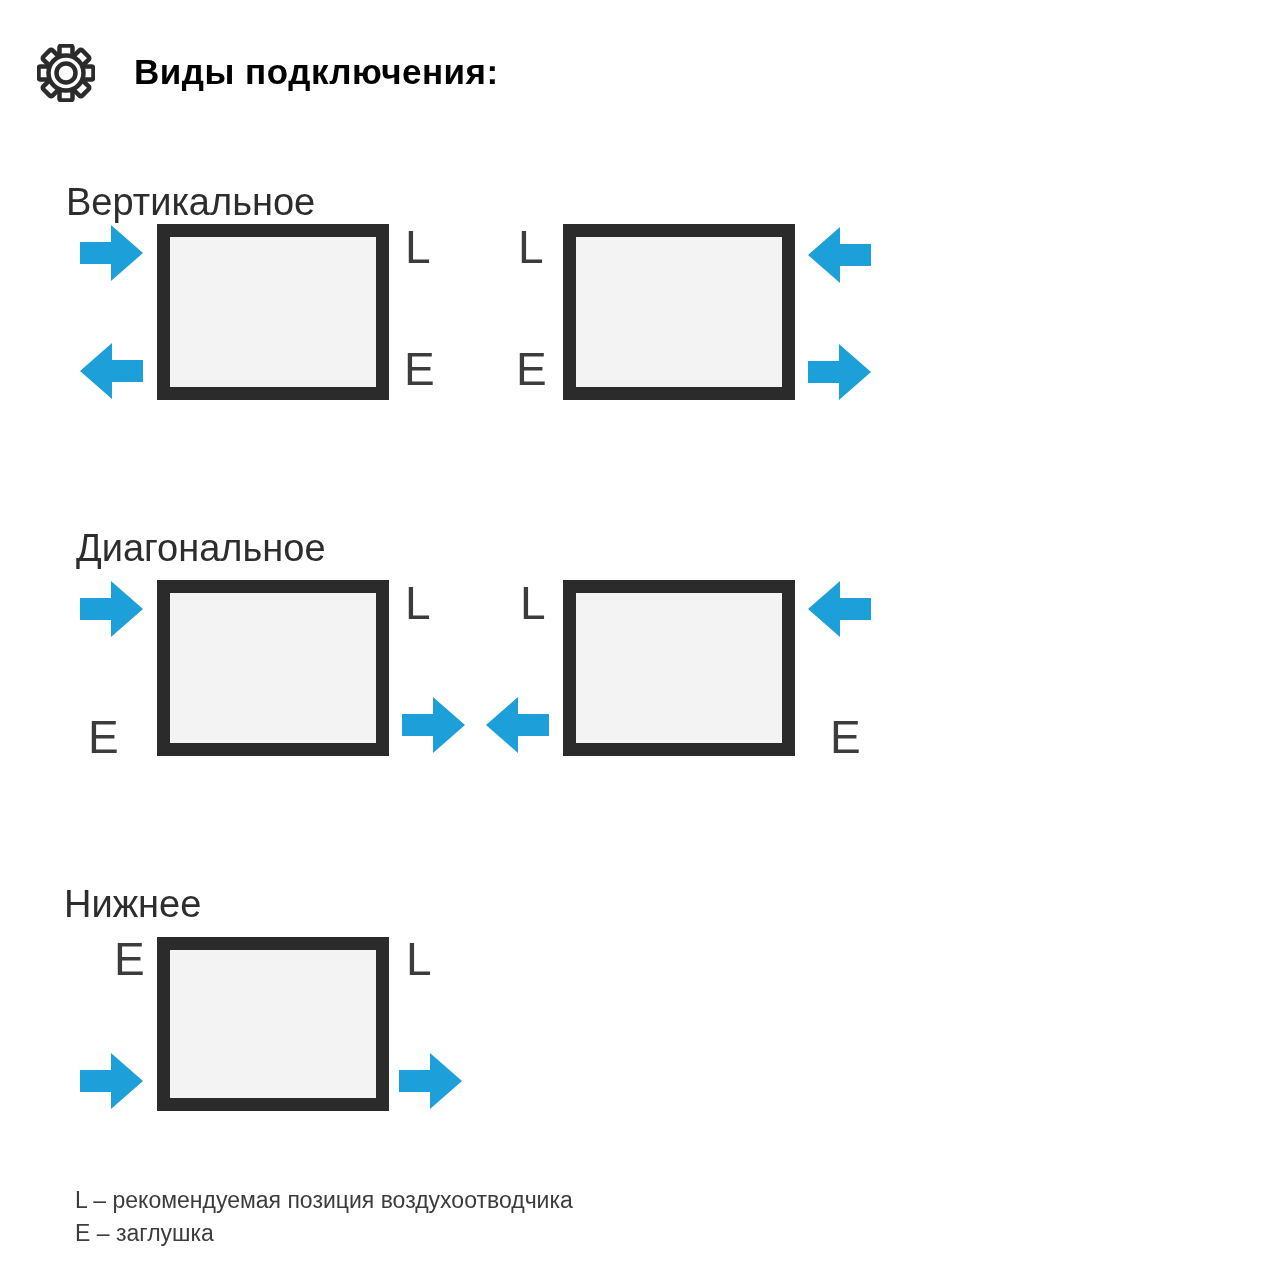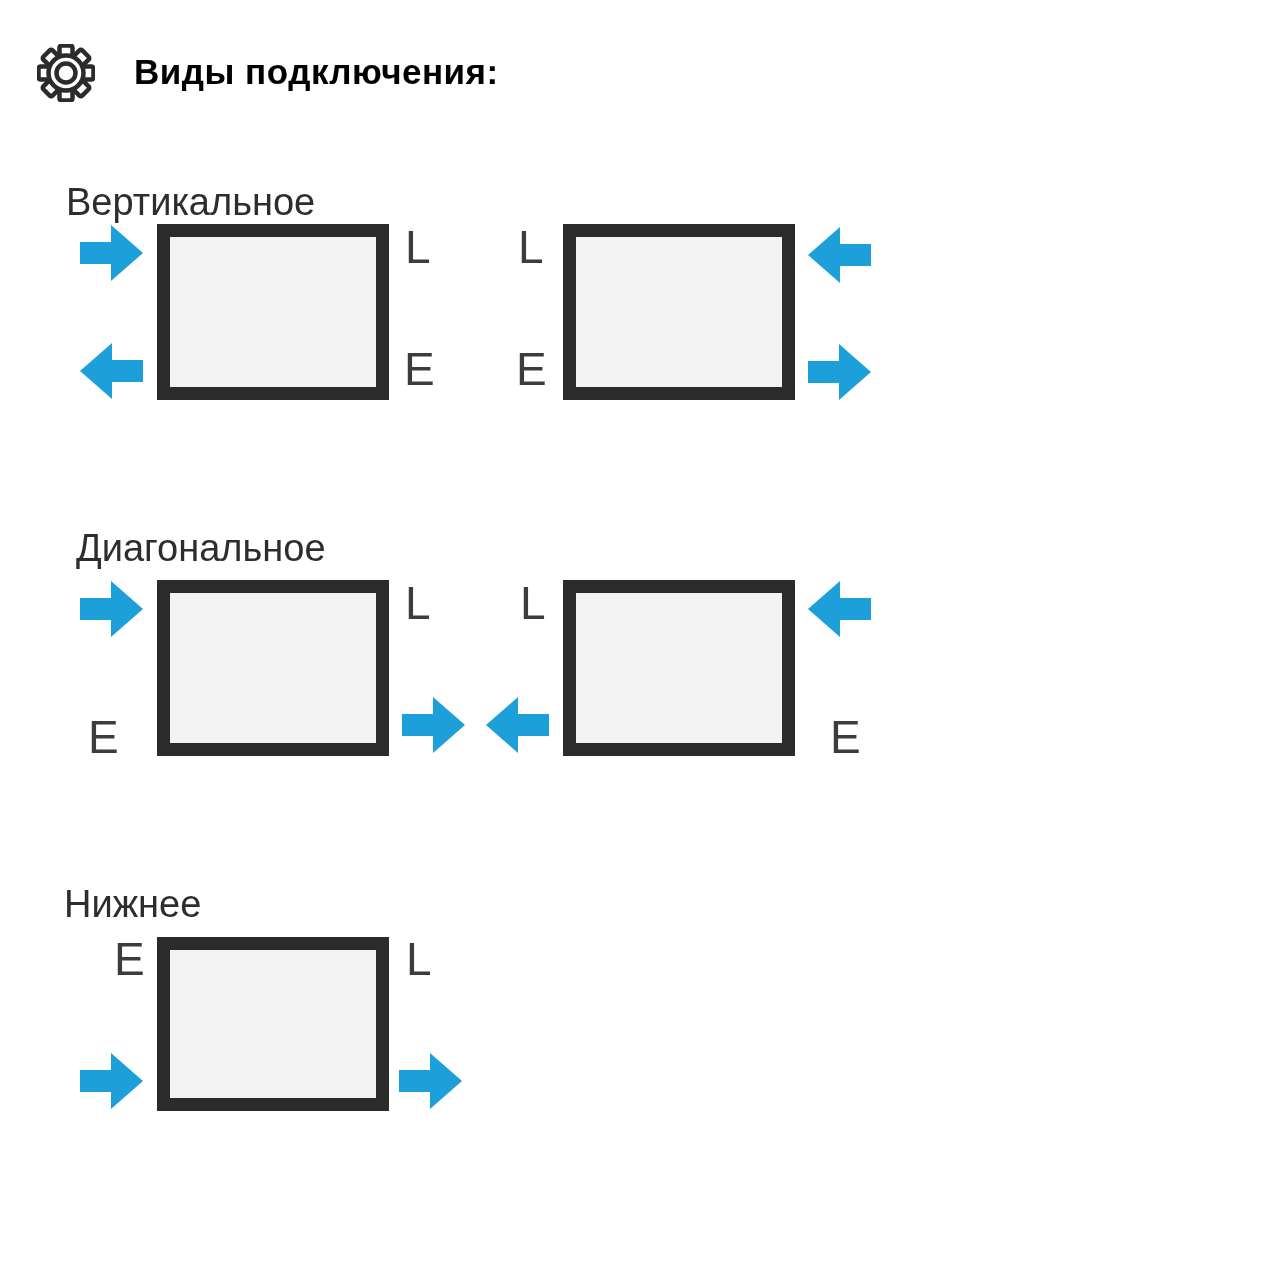--- a/index.html
+++ b/index.html
@@ -107,15 +107,17 @@
     <div class="port-label abs" style="left:406px;top:936px;">L</div>
     <svg class="arrow abs" style="left:80px;top:1053px;" width="63" height="56" viewBox="0 0 63 56">
         <polygon points="0,17 31,17 31,0 63,28 31,56 31,39 0,39"></polygon>
       </svg>
     <svg class="arrow abs" style="left:399px;top:1053px;" width="63" height="56" viewBox="0 0 63 56">
         <polygon points="0,17 31,17 31,0 63,28 31,56 31,39 0,39"></polygon>
       </svg>
   </div>
 
   <div class="legend abs" style="left:75px;top:1184px;">
+    <div>L – рекомендуемая позиция воздухоотводчика</div>
+    <div>E – заглушка</div>
   </div>
 
 </div>
 
 </body></html>

